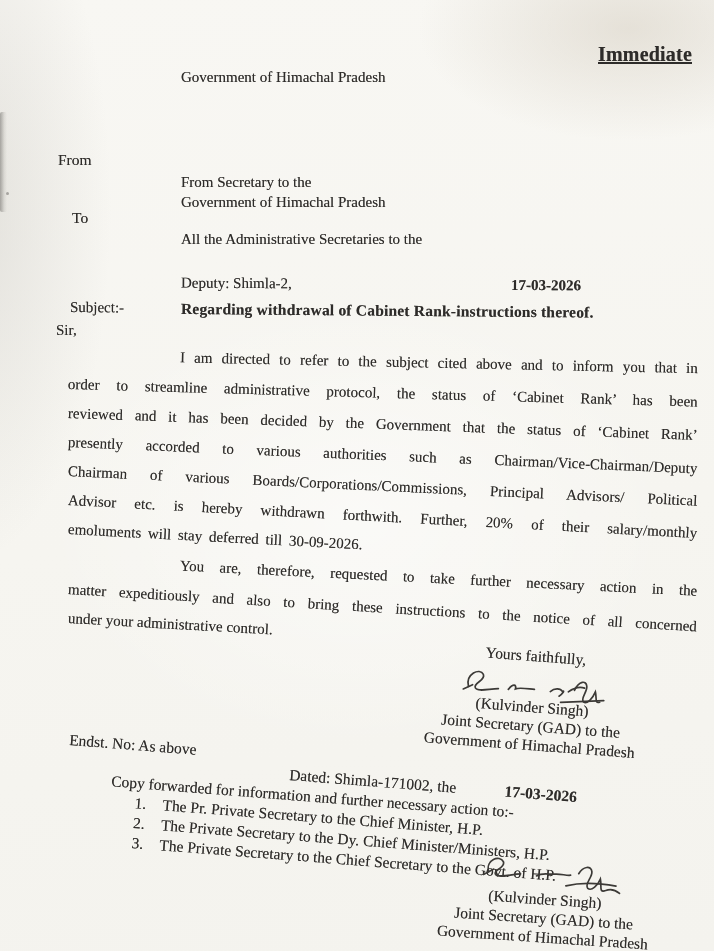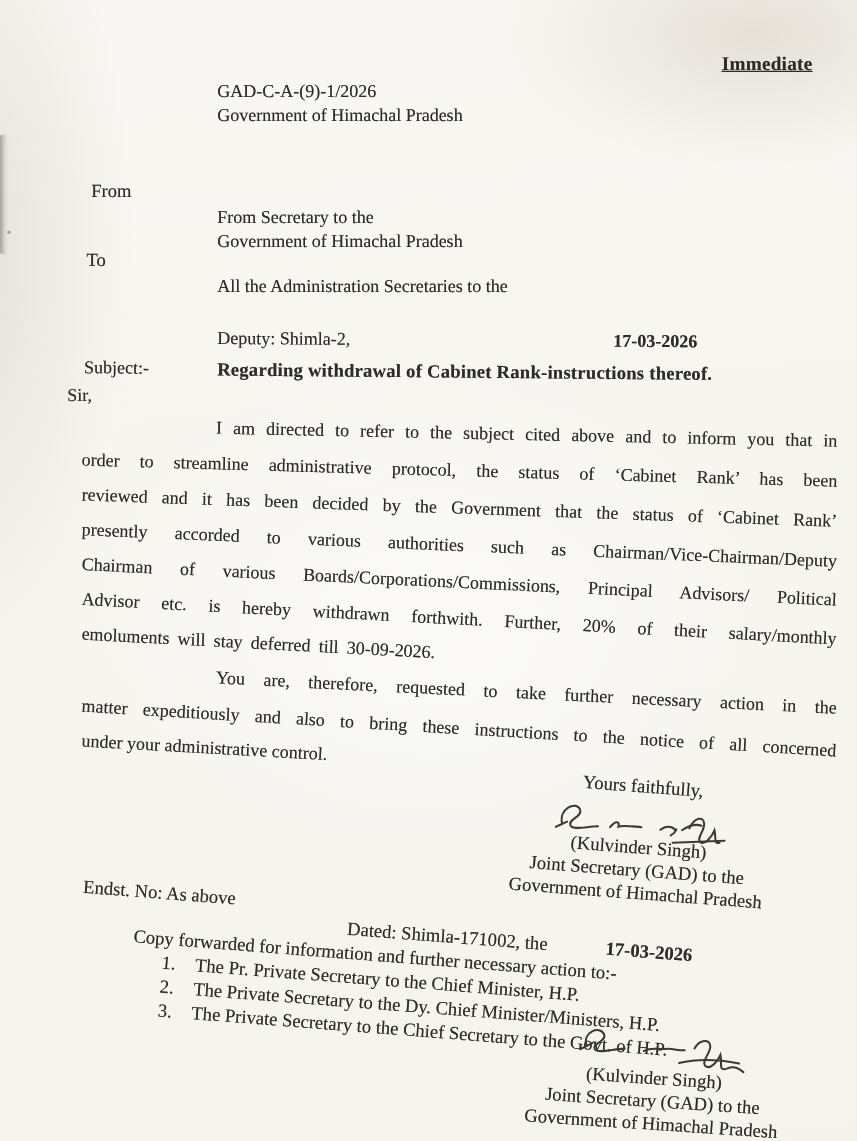--- a/index.html
+++ b/index.html
@@ -16,21 +16,21 @@
       radial-gradient(ellipse 420px 300px at 50% 55%, rgba(255,255,255,0.5), transparent 75%),
       linear-gradient(175deg,#f8f7f3 0%,#f6f5f0 55%,#f4f3ee 100%);
   }
   .txt{position:absolute;font-size:15px;line-height:20px;}
   .b{font-weight:bold;}
   .scan-soft{text-shadow:0 0 .5px rgba(40,38,35,.55);}
   .scan-edge{position:absolute;left:0;top:112px;width:7px;height:100px;
     background:linear-gradient(to right,rgba(110,108,104,.55),rgba(160,158,152,.2) 60%,transparent);
     border-radius:2px;}
   .scan-speck{position:absolute;left:6px;top:192px;width:3px;height:3px;background:#8a8884;border-radius:50%;opacity:.7;}
-  .immediate{top:44px;right:37px;font-size:16px;font-weight:bold;text-decoration:underline;letter-spacing:.2px;}
+  .immediate{top:44px;right:22px;font-size:20px;font-weight:bold;text-decoration:underline;letter-spacing:.2px;}
   .ref-block{left:181px;top:67px;}
   .label-col{font-size:15.5px;}
   .dated-row{left:181px;top:274px;width:400px;display:flex;justify-content:space-between;transform:rotate(.4deg);}
   .subject-row{left:70px;top:297px;width:620px;transform:rotate(.5deg);transform-origin:0 50%;}
   .subject-text{position:absolute;left:111px;top:1px;font-weight:bold;font-size:15.5px;letter-spacing:.2px;}
   .salutation{left:56px;top:320px;}
   .para{position:absolute;left:68px;width:630px;font-size:15px;}
   .pline{height:29px;line-height:29px;text-align:justify;text-align-last:justify;overflow:hidden;transform-origin:0 50%;}
   .pline.lastline{text-align:left;text-align-last:left;}
   .indent{padding-left:112px;}
@@ -54,33 +54,32 @@
 <body>
 
 <div class="page">
 
   <div class="scan-edge"></div>
   <div class="scan-speck"></div>
 
   <div class="txt immediate scan-soft">Immediate</div>
 
   <div class="txt ref-block scan-soft">
-    <div>GAD-C-A-(9)-1/2026</div>
     <div>Government of Himachal Pradesh</div>
   </div>
 
-  <div class="txt label-col scan-soft" style="left:76px;top:150px;text-align:center;">From</div>
+  <div class="txt label-col scan-soft" style="left:58px;top:150px;text-align:center;">From</div>
   <div class="txt scan-soft" style="left:181px;top:172px;">
     <div>From Secretary to the</div>
     <div>Government of Himachal Pradesh</div>
   </div>
 
   <div class="txt label-col scan-soft" style="left:72px;top:208px;">To</div>
   <div class="txt scan-soft" style="left:181px;top:229px;">
-    <div>All the Administration Secretaries to the</div>
+    <div>All the Administrative Secretaries to the</div>
   </div>
 
   <div class="txt dated-row scan-soft">
     <span>Deputy: Shimla-2,</span>
     <span class="b">17-03-2026</span>
   </div>
 
   <div class="txt subject-row scan-soft">
     <span>Subject:-</span>
     <span class="subject-text">Regarding withdrawal of Cabinet Rank-instructions thereof.</span>

